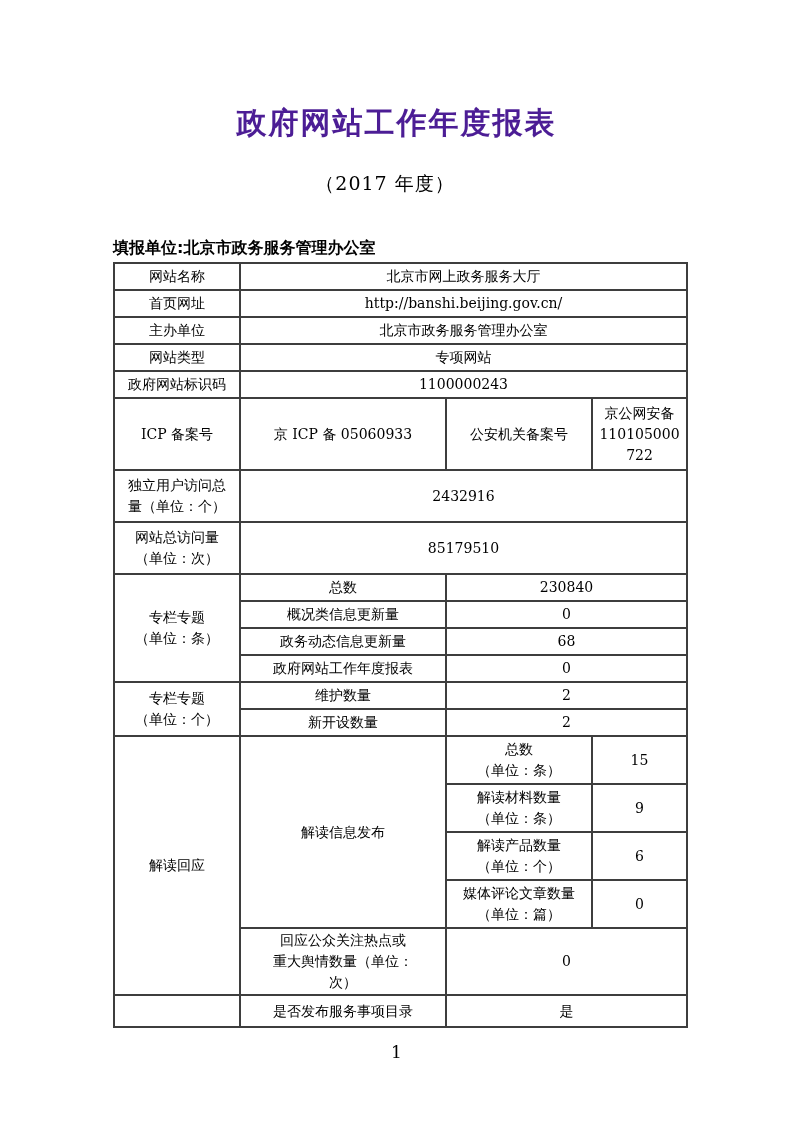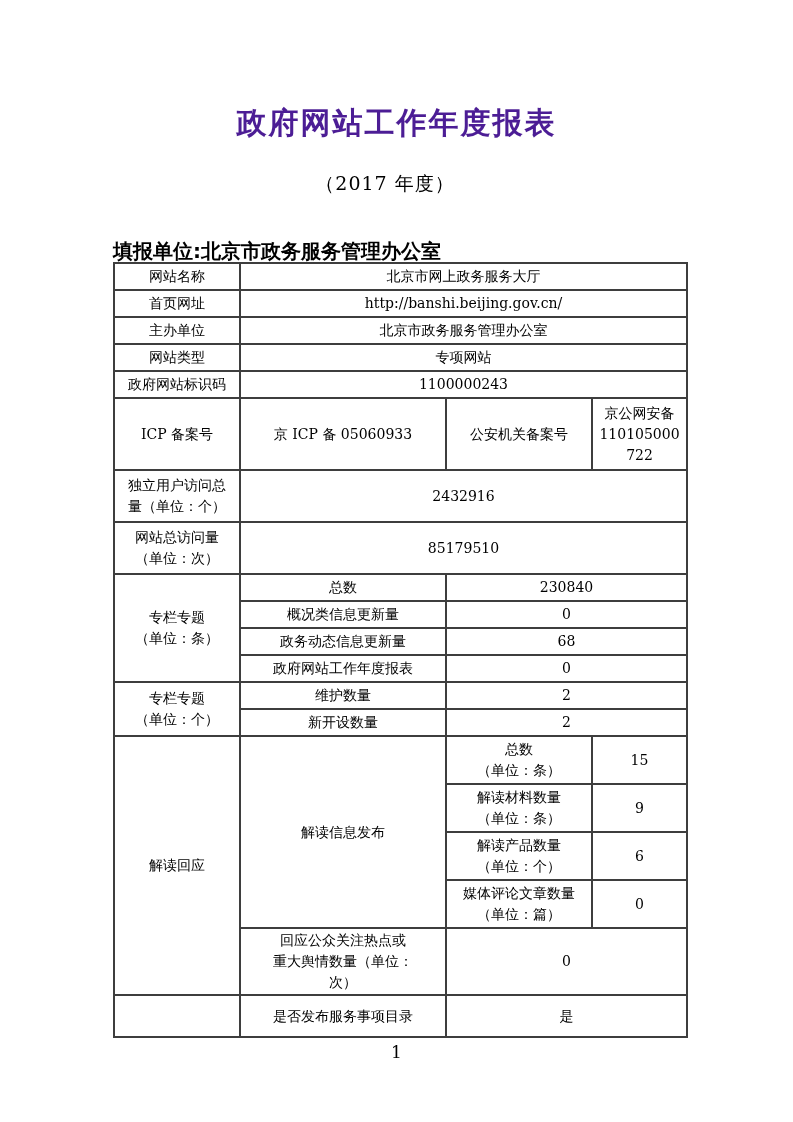--- a/index.html
+++ b/index.html
@@ -14,41 +14,41 @@
     text-align:center; font-family:"DejaVu Sans","Liberation Sans",sans-serif;
     font-weight:bold; font-size:30px; letter-spacing:2px; color:#4c1d95;
   }
   .doc-subtitle {
     position:absolute; top:171px; left:0; width:770px;
     text-align:center; font-size:19px; letter-spacing:1px;
   }
   .reporting-unit {
     position:absolute; top:238px; left:113px;
     font-family:"DejaVu Sans","Liberation Sans",sans-serif;
-    font-weight:bold; font-size:20px; letter-spacing:0px;text-align:center;
+    font-weight:bold; font-size:16px; letter-spacing:0px;text-align:center;
   }
   table.report {
     position:absolute; top:262px; left:113px;
     width:573px; border-collapse:collapse; table-layout:fixed;
   }
   table.report td {
     border:2px solid #3e3e3e;
     text-align:center; vertical-align:middle;
     font-size:14px; line-height:1.5;
     padding:1px 6px; overflow:hidden;
   }
   td.colA { padding:1px 10px;margin-top:34px; }
   td.breakall { word-break:break-all;margin-left:12px; }
   [data-bind-lines] { white-space:pre-line; }
   tr.h27 { height:27px; }
   tr.h72 { height:72px; }
   tr.h52 { height:52px; }
   tr.h48 { height:48px; }
   tr.h60 { height:60px;padding-left:20px; }
-  tr.h34 { height:42px; }
+  tr.h34 { height:32px; }
   .page-number {
     position:absolute; top:1042px; left:0; width:793px;
     text-align:center; font-size:17px;
   }
 </style>
 </head>
 <body>
 
 <div class="page">
 

